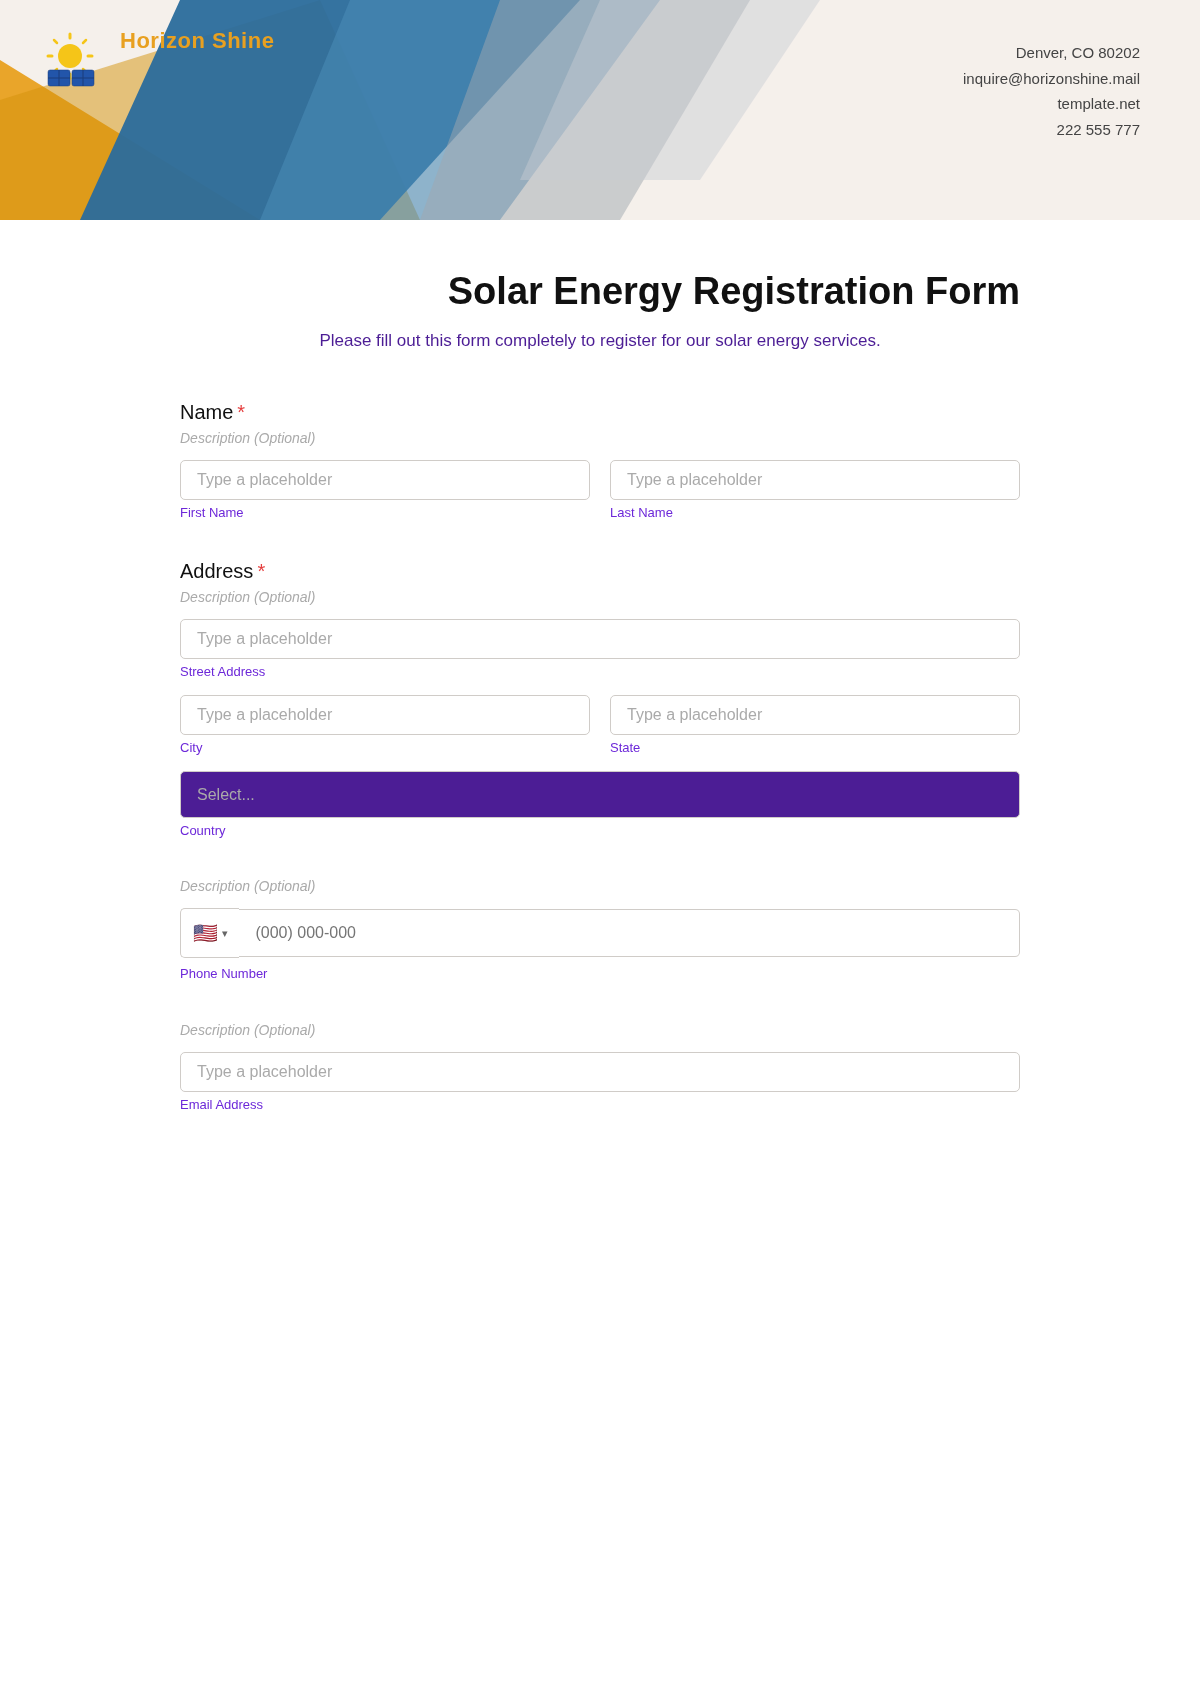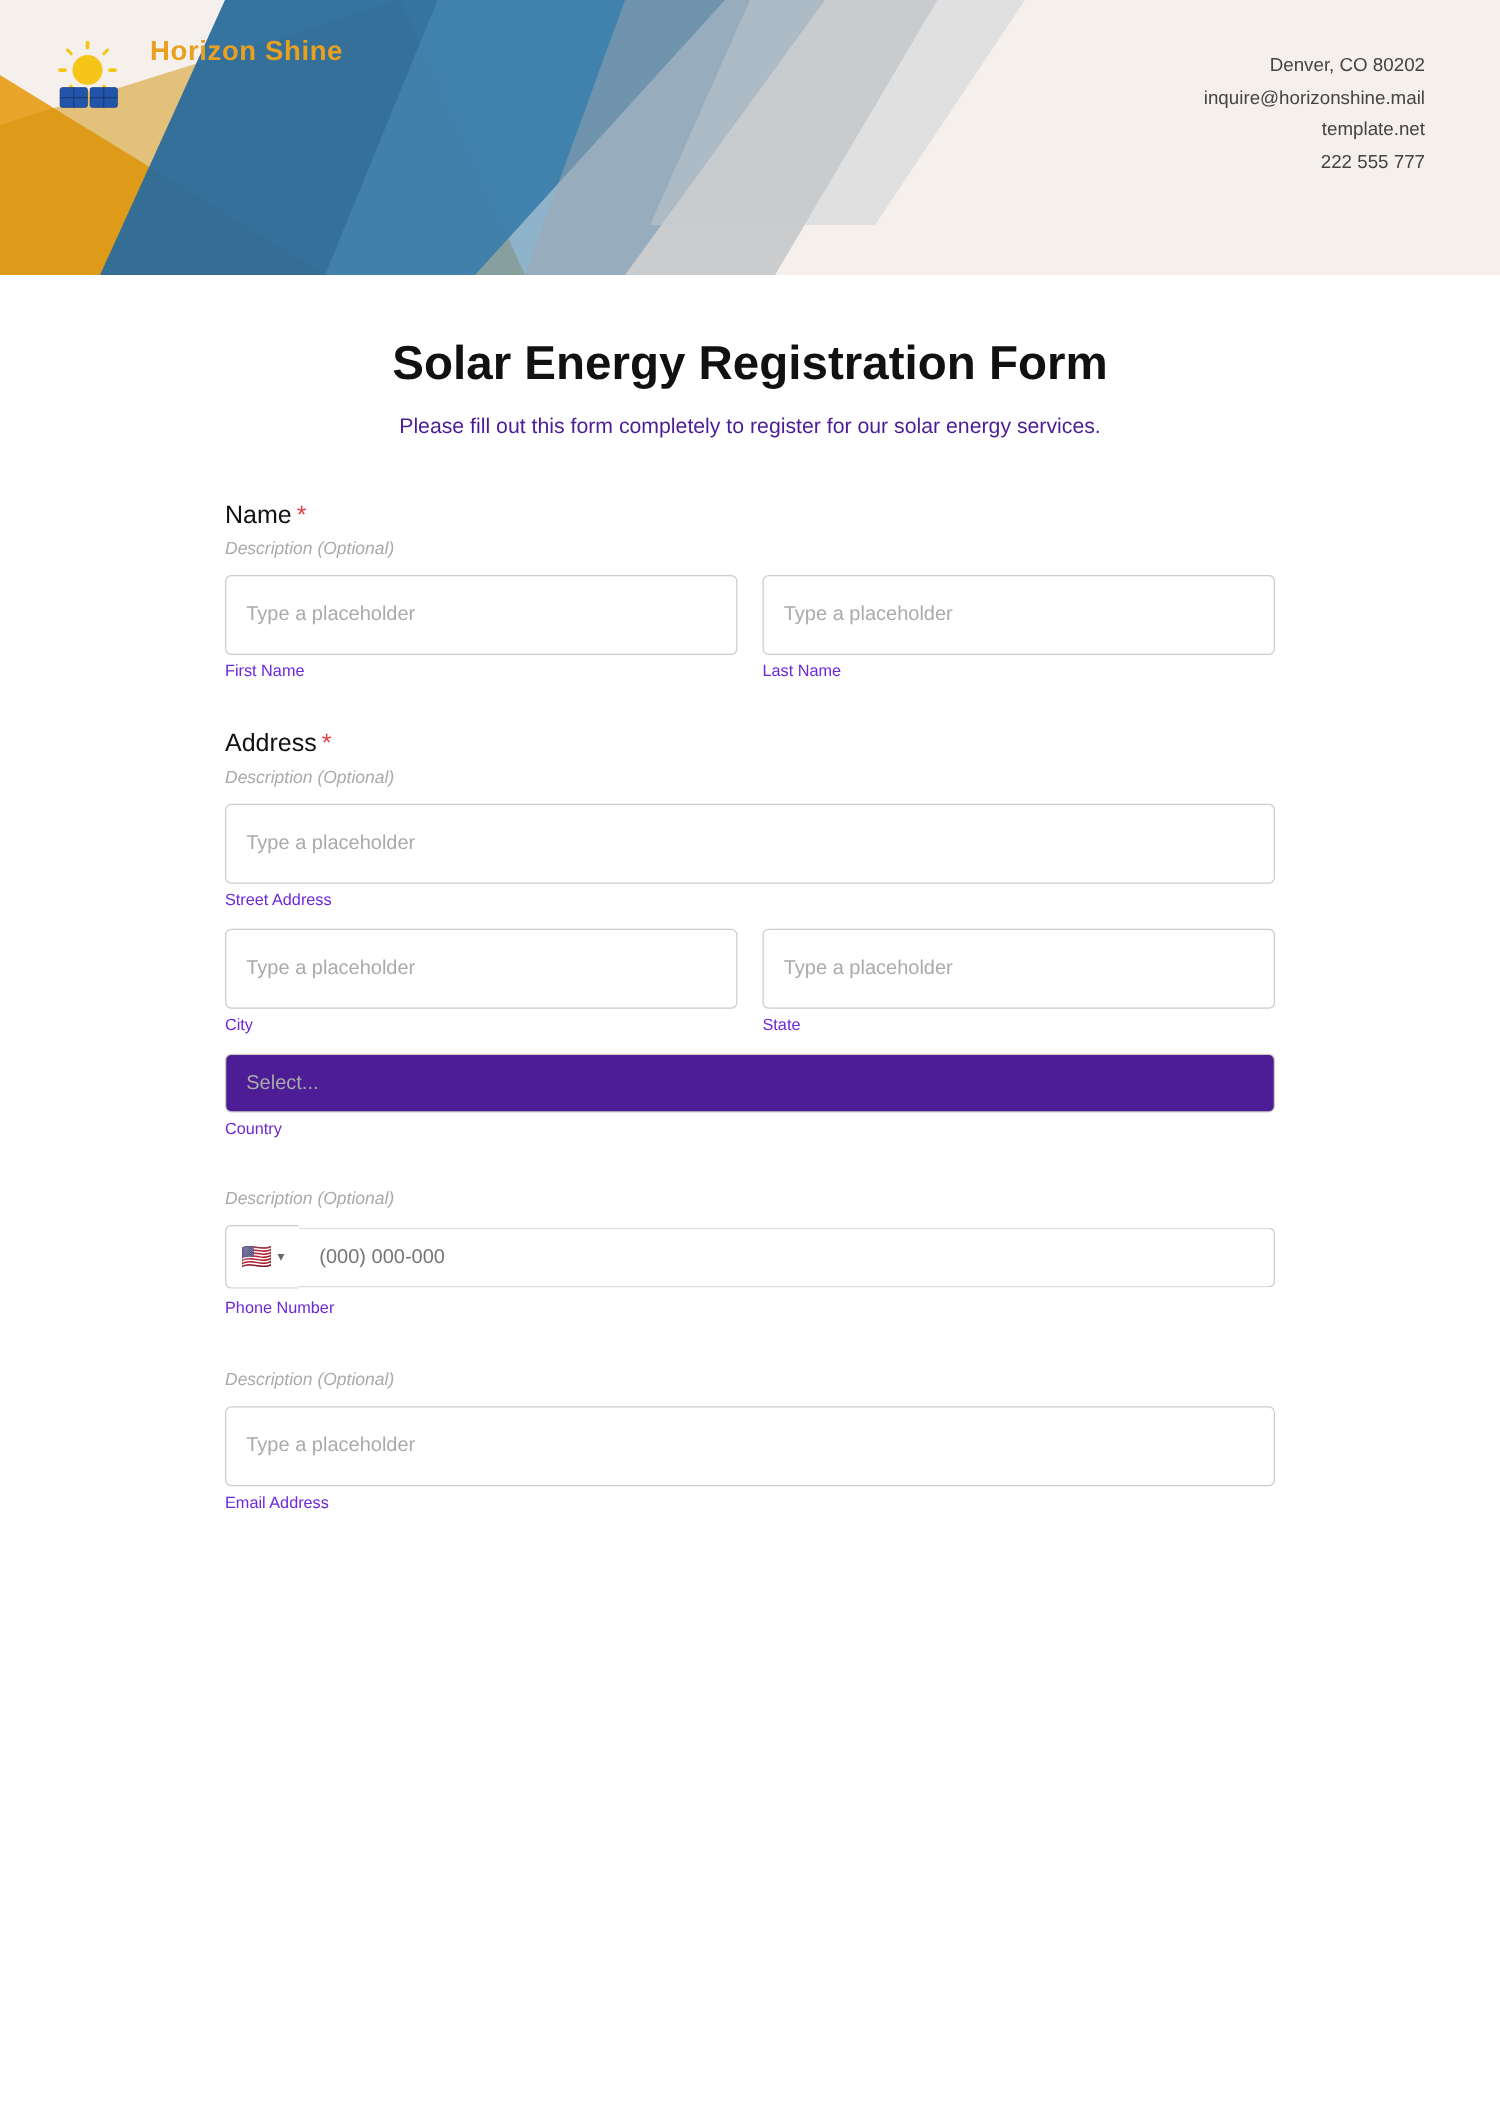--- a/index.html
+++ b/index.html
@@ -73,21 +73,21 @@
     
     .form-container {
       max-width: 1000px;
       margin: 0 auto;
       padding: 50px 80px 80px;
     }
 
     .form-title {
       font-size: 38px;
       font-weight: bold;
-      text-align: center;
+      text-align: right;
       color: #111;
       margin-bottom: 18px;
     }
 
     .form-subtitle {
       font-size: 17px;
       text-align: center;
       color: #4c1d95;
       margin-bottom: 50px;
     }
@@ -128,21 +128,21 @@
     }
 
     .field-col.full {
       flex: 1;
       width: 100%;
     }
 
     .input-field {
       border: 1.5px solid #d0ccc8;
       border-radius: 5px;
-      padding: 22px 16px;
+      padding: 10px 16px;
       font-size: 16px;
       color: #888;
       background: #fff;
       outline: none;
       width: 100%;
     }
 
     .input-field::placeholder {
       color: #aaa;
     }

